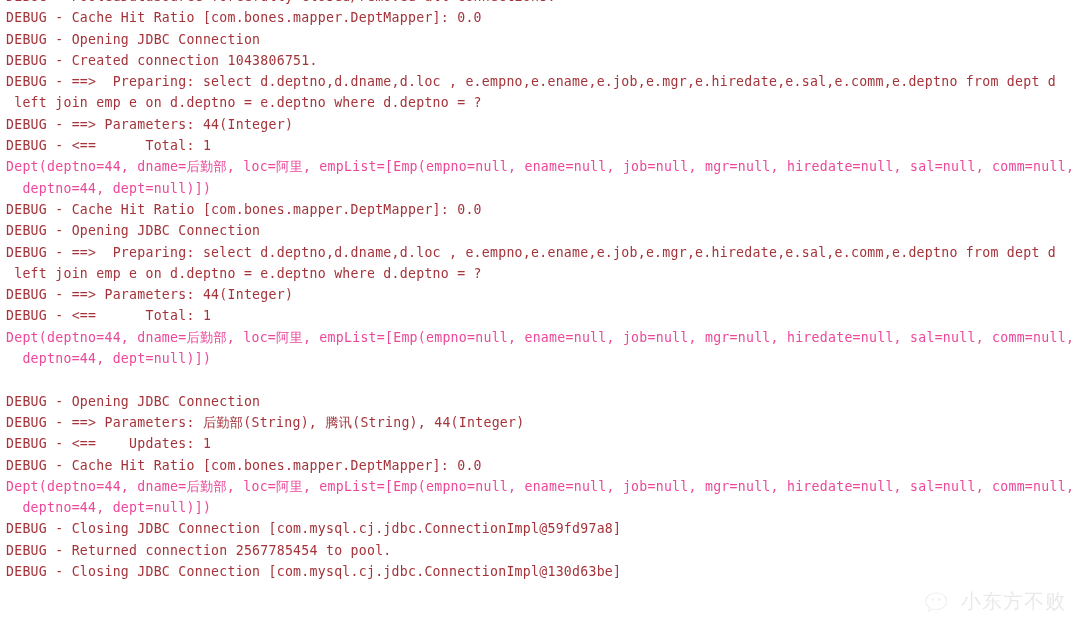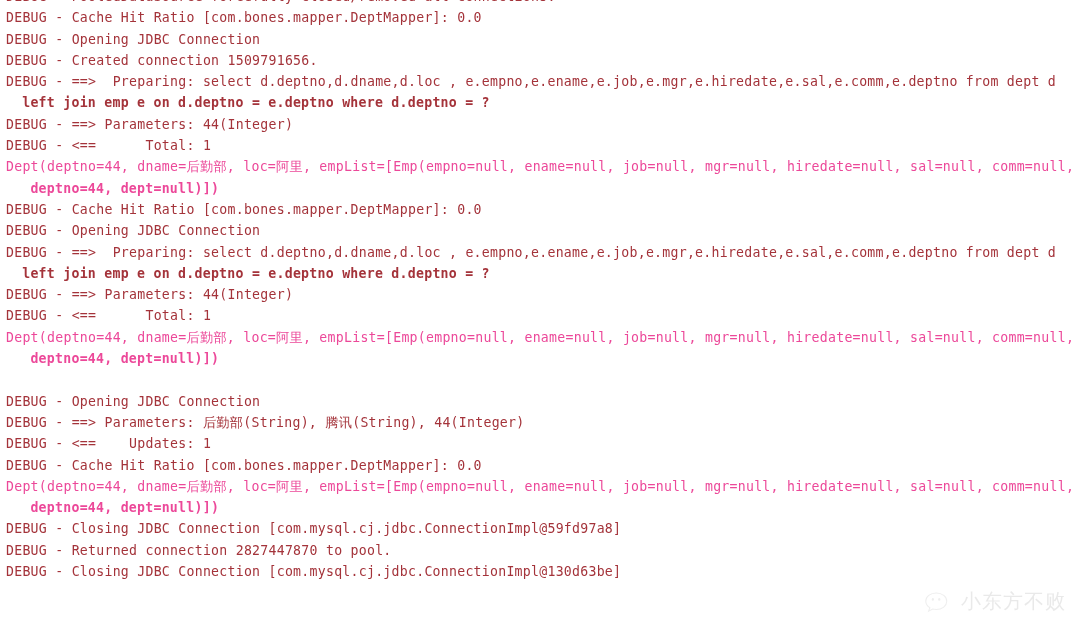--- a/index.html
+++ b/index.html
@@ -40,22 +40,21 @@
     color: #a4333a;
   }
 
   
   .log-line.stdout {
     color: #ec4899;
   }
 
   
   .log-line.cont {
-    padding-left: 14px;
-    font-weight: bold;
+    padding-left: 6px;
   }
 
   .log-line.blank {
     color: transparent;
   }
 
   
   #watermark {
     position: absolute;
     right: 14px;
@@ -80,21 +79,21 @@
     white-space: nowrap;
   }
 </style>
 </head>
 <body>
 
 <div id="console-output">
     <div class="log-line debug">DEBUG - PooledDataSource forcefully closed/removed all connections.</div>
     <div class="log-line debug">DEBUG - Cache Hit Ratio [com.bones.mapper.DeptMapper]: 0.0</div>
     <div class="log-line debug">DEBUG - Opening JDBC Connection</div>
-    <div class="log-line debug">DEBUG - Created connection 1509791656.</div>
+    <div class="log-line debug">DEBUG - Created connection 1043806751.</div>
     <div class="log-line debug">DEBUG - ==&gt;  Preparing: select d.deptno,d.dname,d.loc , e.empno,e.ename,e.job,e.mgr,e.hiredate,e.sal,e.comm,e.deptno from dept d</div>
     <div class="log-line debug cont"> left join emp e on d.deptno = e.deptno where d.deptno = ?</div>
     <div class="log-line debug">DEBUG - ==&gt; Parameters: 44(Integer)</div>
     <div class="log-line debug">DEBUG - &lt;==      Total: 1</div>
     <div class="log-line stdout">Dept(deptno=44, dname=后勤部, loc=阿里, empList=[Emp(empno=null, ename=null, job=null, mgr=null, hiredate=null, sal=null, comm=null,</div>
     <div class="log-line stdout cont">  deptno=44, dept=null)])</div>
     <div class="log-line debug">DEBUG - Cache Hit Ratio [com.bones.mapper.DeptMapper]: 0.0</div>
     <div class="log-line debug">DEBUG - Opening JDBC Connection</div>
     <div class="log-line debug">DEBUG - ==&gt;  Preparing: select d.deptno,d.dname,d.loc , e.empno,e.ename,e.job,e.mgr,e.hiredate,e.sal,e.comm,e.deptno from dept d</div>
     <div class="log-line debug cont"> left join emp e on d.deptno = e.deptno where d.deptno = ?</div>
@@ -103,21 +102,21 @@
     <div class="log-line stdout">Dept(deptno=44, dname=后勤部, loc=阿里, empList=[Emp(empno=null, ename=null, job=null, mgr=null, hiredate=null, sal=null, comm=null,</div>
     <div class="log-line stdout cont">  deptno=44, dept=null)])</div>
     <div class="log-line blank"> </div>
     <div class="log-line debug">DEBUG - Opening JDBC Connection</div>
     <div class="log-line debug">DEBUG - ==&gt; Parameters: 后勤部(String), 腾讯(String), 44(Integer)</div>
     <div class="log-line debug">DEBUG - &lt;==    Updates: 1</div>
     <div class="log-line debug">DEBUG - Cache Hit Ratio [com.bones.mapper.DeptMapper]: 0.0</div>
     <div class="log-line stdout">Dept(deptno=44, dname=后勤部, loc=阿里, empList=[Emp(empno=null, ename=null, job=null, mgr=null, hiredate=null, sal=null, comm=null,</div>
     <div class="log-line stdout cont">  deptno=44, dept=null)])</div>
     <div class="log-line debug">DEBUG - Closing JDBC Connection [com.mysql.cj.jdbc.ConnectionImpl@59fd97a8]</div>
-    <div class="log-line debug">DEBUG - Returned connection 2827447870 to pool.</div>
+    <div class="log-line debug">DEBUG - Returned connection 2567785454 to pool.</div>
     <div class="log-line debug">DEBUG - Closing JDBC Connection [com.mysql.cj.jdbc.ConnectionImpl@130d63be]</div>
   </div>
 
 <div id="watermark">
   <svg class="wm-logo" viewBox="0 0 40 30" aria-hidden="true">
     <path d="M15 3 C7 3 1 8 1 14 C1 17.5 3.2 20.6 6.5 22.6 L4.8 27.2 L10.2 24.4 C11.7 24.8 13.3 25 15 25 C23 25 29 20 29 14 C29 8 23 3 15 3 Z" fill="none" stroke="#c9c9c9" stroke-width="1.4"></path>
     <ellipse cx="10.5" cy="11.5" rx="1.5" ry="1.8" fill="#c9c9c9"></ellipse>
     <ellipse cx="19" cy="11.5" rx="1.5" ry="1.8" fill="#c9c9c9"></ellipse>
   </svg>
   <span class="wm-text">小东方不败</span>

